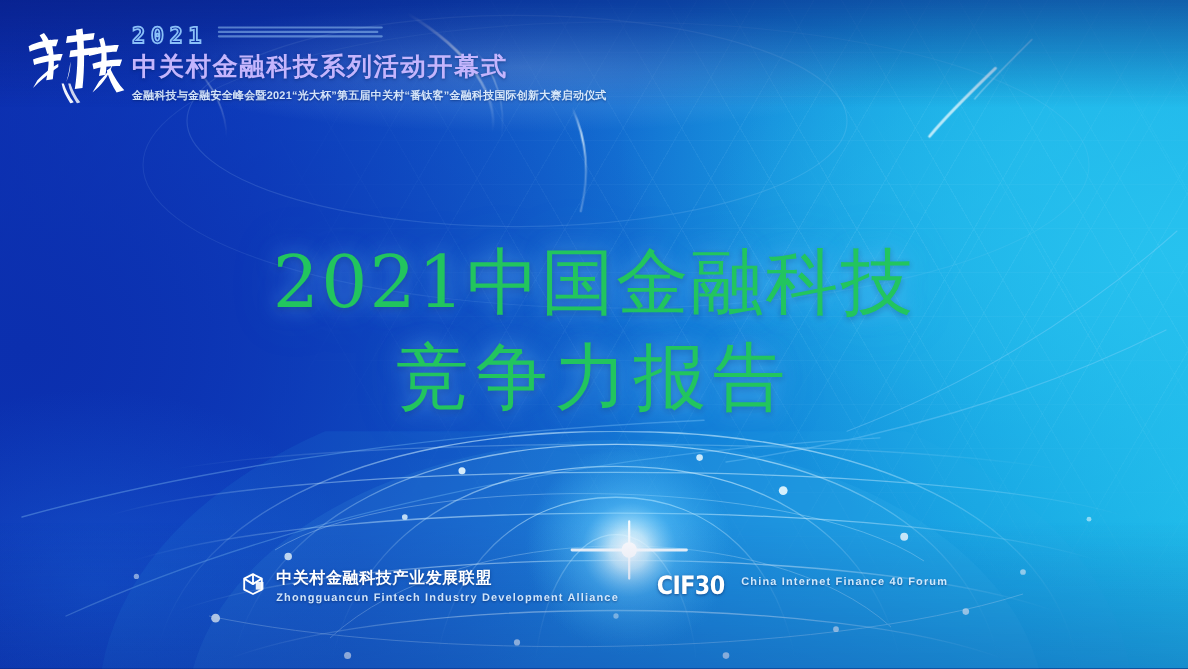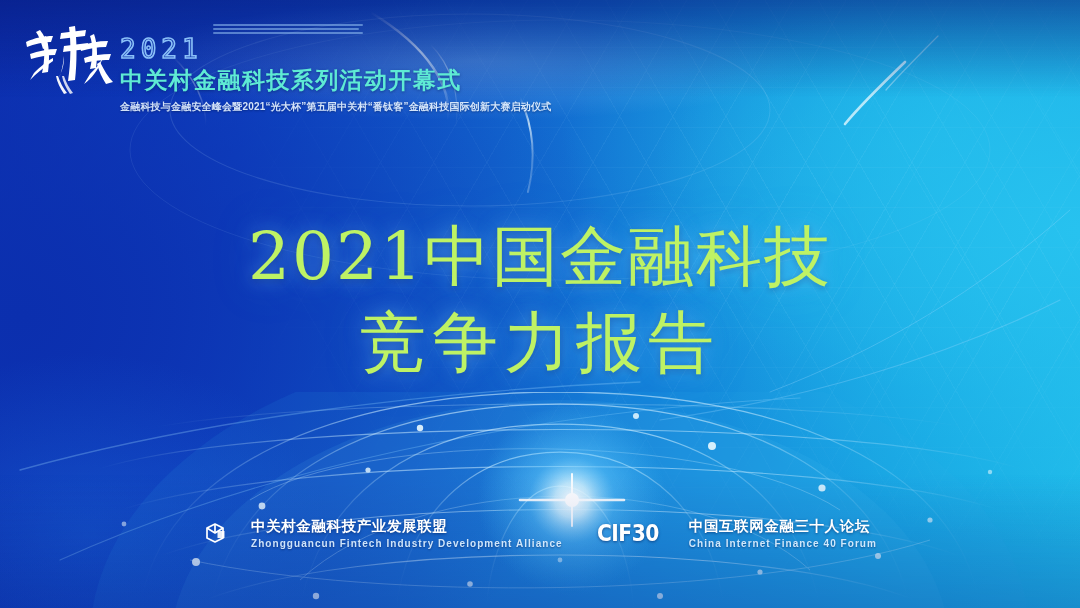--- a/index.html
+++ b/index.html
@@ -80,81 +80,81 @@
   .hdr-right{
     position:relative;
     margin-left:4px;
     padding-top:4px;
   }
   .row-2021{
     display:flex;align-items:flex-start;
   }
   .y2021{
     font-family:"DejaVu Sans Mono","Liberation Mono",monospace;
-    font-size:26px;font-weight:400;letter-spacing:5px;
+    font-size:20px;font-weight:700;letter-spacing:5px;
     color:transparent;
     -webkit-text-stroke:1.6px rgba(150,205,255,.92);
     line-height:1;
-    margin-top:16px;
+    margin-top:2px;
   }
   .micro-en{
     margin-left:10px;margin-top:4px;
     width:150px;
   }
   .micro-en i{
     display:block;height:1.6px;margin-bottom:2.6px;
     background:rgba(160,205,250,.5);
     border-radius:1px;
   }
   .micro-en i:nth-child(1){width:150px;}
   .micro-en i:nth-child(2){width:146px;}
   .micro-en i:nth-child(3){width:150px;}
 
   .hdr-cn{
     margin-top:3px;
     font-family:"DejaVu Sans","Liberation Sans",sans-serif;
-    font-size:23px;font-weight:700;color:#5eead4;
+    font-size:23px;font-weight:700;color:#c4b5fd;
     letter-spacing:1.4px;
     white-space:nowrap;
     text-shadow:0 1px 3px rgba(0,30,90,.5);
   }
   .hdr-sub{
     margin-top:4px;
     font-size:10px;font-weight:700;color:#e8f4ff;
     letter-spacing:.2px;white-space:nowrap;
     opacity:.9;
     text-shadow:0 1px 2px rgba(0,30,90,.55);
   }
 
   
   .title-wrap{
     position:absolute;left:0;top:214px;width:1080px;
     text-align:center;z-index:6;
   }
   .title-line{
     font-family:"DejaVu Serif","Liberation Serif",serif;
     font-weight:400;
-    color:#bef264;
+    color:#22c55e;
     font-size:66px;
     line-height:86px;
     letter-spacing:2px;
     text-shadow:
        0 0 18px rgba(120,200,255,.55),
        0 0 46px rgba(90,180,255,.35),
        0 2px 6px rgba(0,25,90,.35);
   }
   .title-line.l2{letter-spacing:6px;text-align:center;}
 
   
   .logos{
     position:absolute;left:0;top:518px;width:1080px;
     display:flex;justify-content:center;align-items:center;
     gap:34px;z-index:7;
   }
-  .logo{display:flex;align-items:center;gap:22px;}
+  .logo{display:flex;align-items:flex-start;gap:7px;}
   .logo-mark{flex:none;display:block;}
   .logo-txt{display:flex;flex-direction:column;justify-content:center;}
   .logo-cn{
     font-family:"DejaVu Sans","Liberation Sans",sans-serif;
     font-size:14.5px;font-weight:700;color:#ffffff;
     letter-spacing:.6px;white-space:nowrap;line-height:1.18;
     text-shadow:0 1px 3px rgba(0,30,90,.6);
   }
   .logo-en{
     font-size:10px;font-weight:600;color:#dff0ff;
@@ -343,21 +343,20 @@
       <div class="logo-txt">
         <div class="logo-cn">中关村金融科技产业发展联盟</div>
         <div class="logo-en">Zhongguancun Fintech Industry Development Alliance</div>
       </div>
     </div>
 
 
     <div class="logo">
       <div class="wordmark wm-cif">CIF30</div>
       <div class="logo-txt">
-        <div class="logo-cn">中国互联网金融三十人论坛</div>
         <div class="logo-en">China Internet Finance 40 Forum</div>
       </div>
     </div>
 
   </div>
 
   <div class="bg-layer bg-vig"></div>
 </div>
 
 </body></html>

